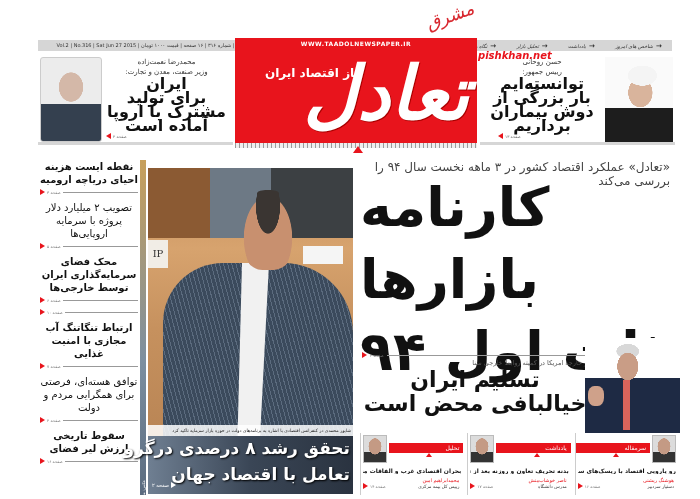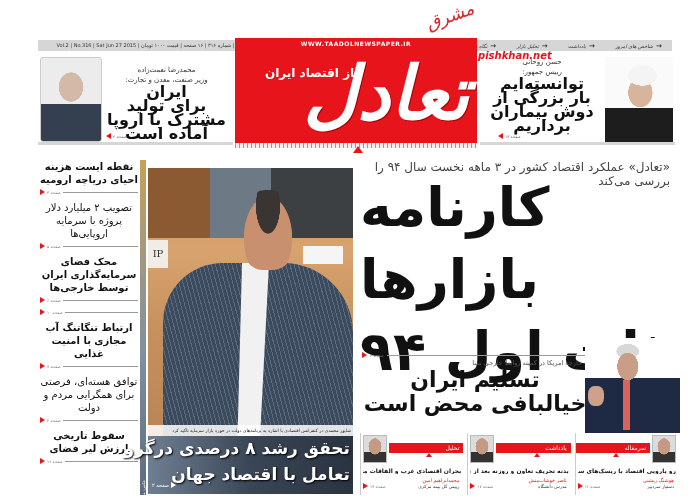--- a/index.html
+++ b/index.html
@@ -121,21 +121,21 @@
 
 <div class="abs masthead">
   <div class="url">WWW.TAADOLNEWSPAPER.IR</div>
   <div class="tagline" dir="rtl">نیاز اقتصاد ایران</div>
   <div class="logo" dir="rtl">تعادل</div>
 </div>
 <div class="abs ruler"></div>
 
 <div class="abs box-left">
   <div class="photo minister"></div>
-  <div class="quote" dir="rtl" style="top:10px; width:125px;">
+  <div class="quote" dir="rtl" style="top:2px; width:125px;">
     <div class="by">محمدرضا نعمت‌زاده</div>
     <div class="by">وزیر صنعت، معدن و تجارت:</div>
     <div class="head">ایران</div>
     <div class="head">برای تولید مشترک با اروپا</div>
     <div class="head">آماده است</div>
   </div>
   <div class="pagetag" style="left:68px; top:78px;">
     <span class="tri"></span>
     <span>صفحه ۲</span>
   </div>

